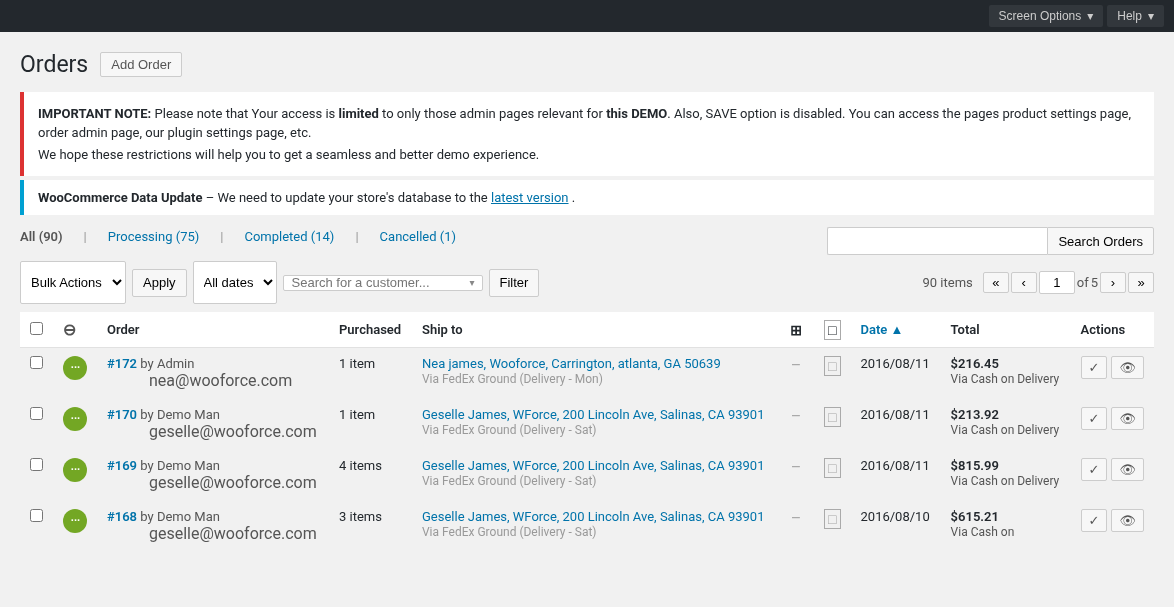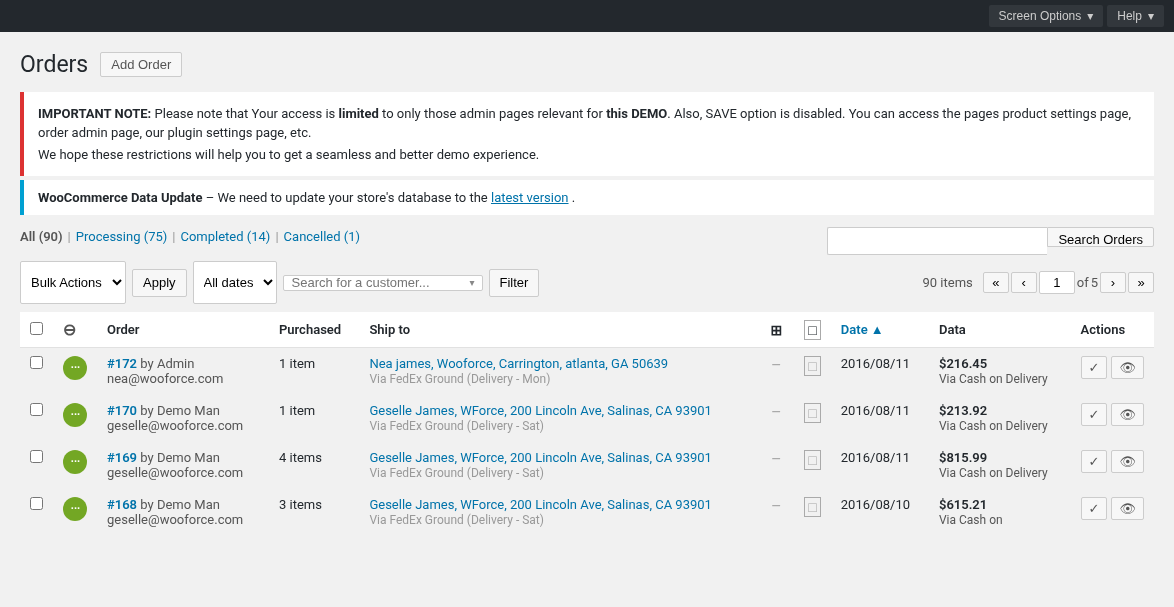--- a/index.html
+++ b/index.html
@@ -14,40 +14,40 @@
     .page-title { font-size: 23px; font-weight: 400; color: #23282d; line-height: 1.3; }
     .add-order-btn { background: #f7f7f7; border: 1px solid #ccc; color: #555; padding: 4px 10px; font-size: 13px; cursor: pointer; border-radius: 2px; text-decoration: none; }
     
     
     .notice-error { border-left: 4px solid #dc3232; background: #fff; padding: 10px 14px; margin-bottom: 4px; }
     .notice-error p { margin: 2px 0; line-height: 1.5; }
     .notice-info { border-left: 4px solid #00a0d2; background: #fff; padding: 10px 14px; margin-bottom: 12px; }
     .notice-info a { color: #0073aa; }
     
     
-    .subsubsub { display: flex; align-items: center; gap: 0; margin-bottom: 10px; font-size: 13px; }
+    .subsubsub { display: flex; align-items: center; gap: 16px; margin-bottom: 10px; font-size: 13px; }
     .subsubsub a { color: #0073aa; text-decoration: none; }
     .subsubsub .sep { margin: 0 5px; color: #999; }
     .subsubsub .current a { color: #555; font-weight: 600; }
     
     
     .tablenav { display: flex; align-items: center; justify-content: space-between; margin-bottom: 8px; }
     .tablenav-left { display: flex; align-items: center; gap: 6px; }
     .tablenav-right { display: flex; align-items: center; gap: 6px; }
     
     select.dropdown { border: 1px solid #ccc; padding: 4px 6px; font-size: 13px; background: #fff; cursor: pointer; border-radius: 2px; height: 43px; }
     button.action-btn { background: #f7f7f7; border: 1px solid #ccc; padding: 4px 10px; font-size: 13px; cursor: pointer; border-radius: 2px; height: 28px; }
     
     .customer-search { position: relative; display: inline-flex; align-items: center; }
     .customer-search input { border: 1px solid #ccc; padding: 4px 24px 4px 8px; font-size: 13px; border-radius: 2px; height: 28px; width: 200px; color: #555; }
     .customer-search .caret { position: absolute; right: 8px; color: #888; font-size: 10px; pointer-events: none; }
     
     .search-orders-wrap { display: flex; gap: 0; }
     .search-orders-input { border: 1px solid #ccc; border-right: none; padding: 4px 8px; font-size: 13px; height: 28px; width: 220px; border-radius: 2px 0 0 2px; }
-    .search-orders-btn { background: #f7f7f7; border: 1px solid #ccc; padding: 4px 10px; font-size: 13px; cursor: pointer; border-radius: 0 2px 2px 0; height: 20px; white-space: nowrap; }
+    .search-orders-btn { background: #f7f7f7; border: 1px solid #ccc; padding: 4px 10px; font-size: 13px; cursor: pointer; border-radius: 0 2px 2px 0; height: 28px; white-space: nowrap; }
     
     .items-count { font-size: 13px; color: #555; margin-right: 4px; }
     .pagination { display: flex; align-items: center; gap: 2px; }
     .pag-btn { background: #f7f7f7; border: 1px solid #ccc; padding: 3px 7px; font-size: 13px; cursor: pointer; border-radius: 2px; line-height: 1; min-width: 26px; text-align: center; }
     .pag-input { border: 1px solid #ccc; padding: 3px 4px; width: 36px; text-align: center; font-size: 13px; border-radius: 2px; }
     .pag-of { font-size: 13px; color: #555; }
     
     
     table.orders-table { width: 100%; border-collapse: collapse; font-size: 13px; }
     table.orders-table th { background: #fff; border-bottom: 1px solid #e1e1e1; padding: 8px 10px; text-align: left; font-weight: 600; color: #23282d; white-space: nowrap; }
@@ -57,21 +57,21 @@
     .th-status { width: 28px; }
     .th-actions { width: 80px; }
     
     .status-dot { display: inline-flex; width: 24px; height: 24px; border-radius: 50%; align-items: center; justify-content: center; font-size: 14px; cursor: default; }
     .status-processing { background: #73a724; }
     
     .status-dot .dots { color: #fff; font-size: 16px; line-height: 1; letter-spacing: -1px; }
     
     .order-link { color: #0073aa; text-decoration: none; font-weight: 600; }
     .order-by { color: #555; }
-    .order-email { color: #555; font-size: 13px; }
+    .order-email { color: #555; font-size: 16px; margin-left: 42px; }
     
     .ship-to-name { color: #0073aa; }
     .ship-via { color: #999; font-size: 12px; }
     
     .col-icon { text-align: center; color: #aaa; font-size: 16px; }
     
     .date-col { color: #555; white-space: nowrap; }
     .total-amount { font-weight: 600; color: #23282d; }
     .total-via { font-size: 12px; color: #555; }
     
@@ -194,21 +194,21 @@
         <th style="width:36px; text-align:center;">
           <span style="font-size:14px;">⊞</span>
         </th>
         <th style="width:36px; text-align:center;">
           <span style="font-size:14px; border:1px solid #aaa; padding:1px 3px;">□</span>
         </th>
         <th style="cursor:pointer; white-space:nowrap;">
           <a href="#" style="color:#0073aa; text-decoration:none;">Date ▲</a>
         </th>
         <th>
-          <span>Data</span>
+          <span>Total</span>
         </th>
         <th class="th-actions">
           <span>Actions</span>
         </th>
       </tr>
     </thead>
     <tbody id="orders-tbody">
     <tr>
     <td>
       <input type="checkbox" style="">

